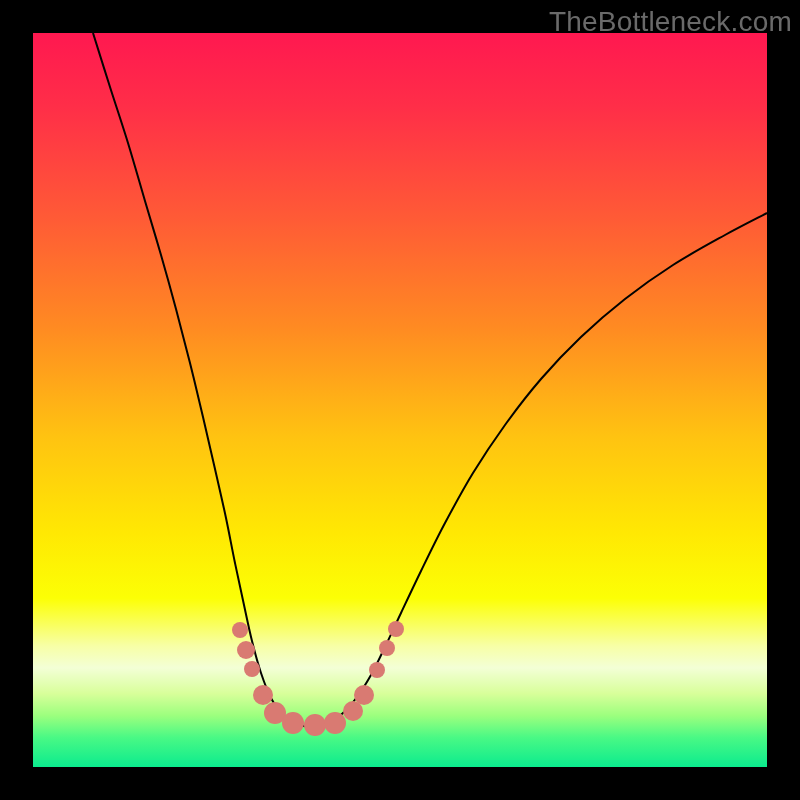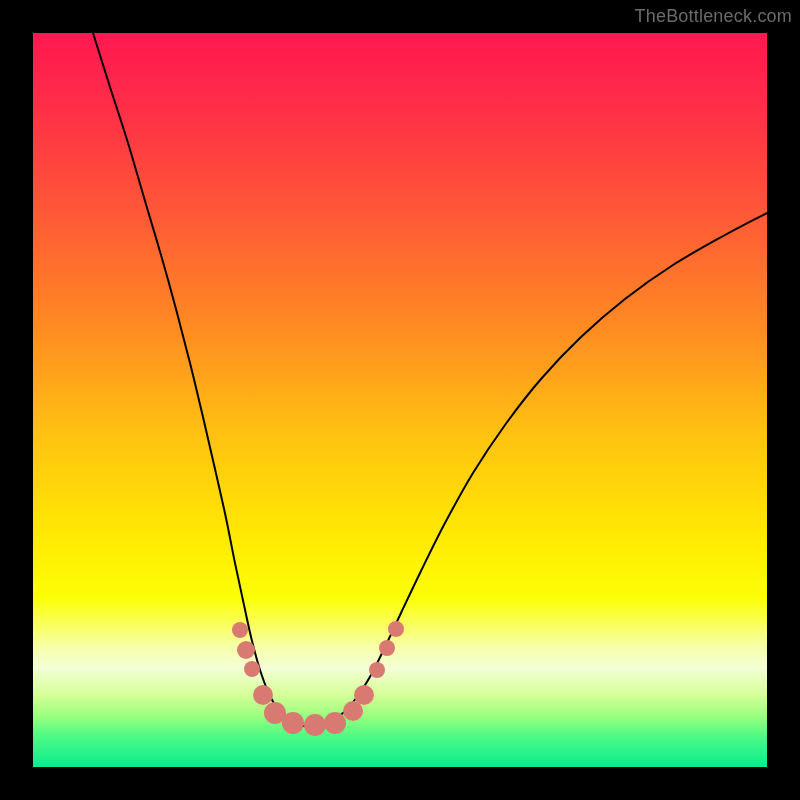--- a/index.html
+++ b/index.html
@@ -32,21 +32,21 @@
     top: 0;
     left: 0;
     width: 100%;
     height: 100%;
   }
   .watermark {
     position: absolute;
     top: 6px;
     right: 8px;
     color: #6a6a6a;
-    font-size: 18px;
+    font-size: 28px;
     letter-spacing: 0.2px;
     font-weight: 500;
   }
   svg {
     position: absolute;
     top: 0;
     left: 0;
   }
 </style>
 </head>

